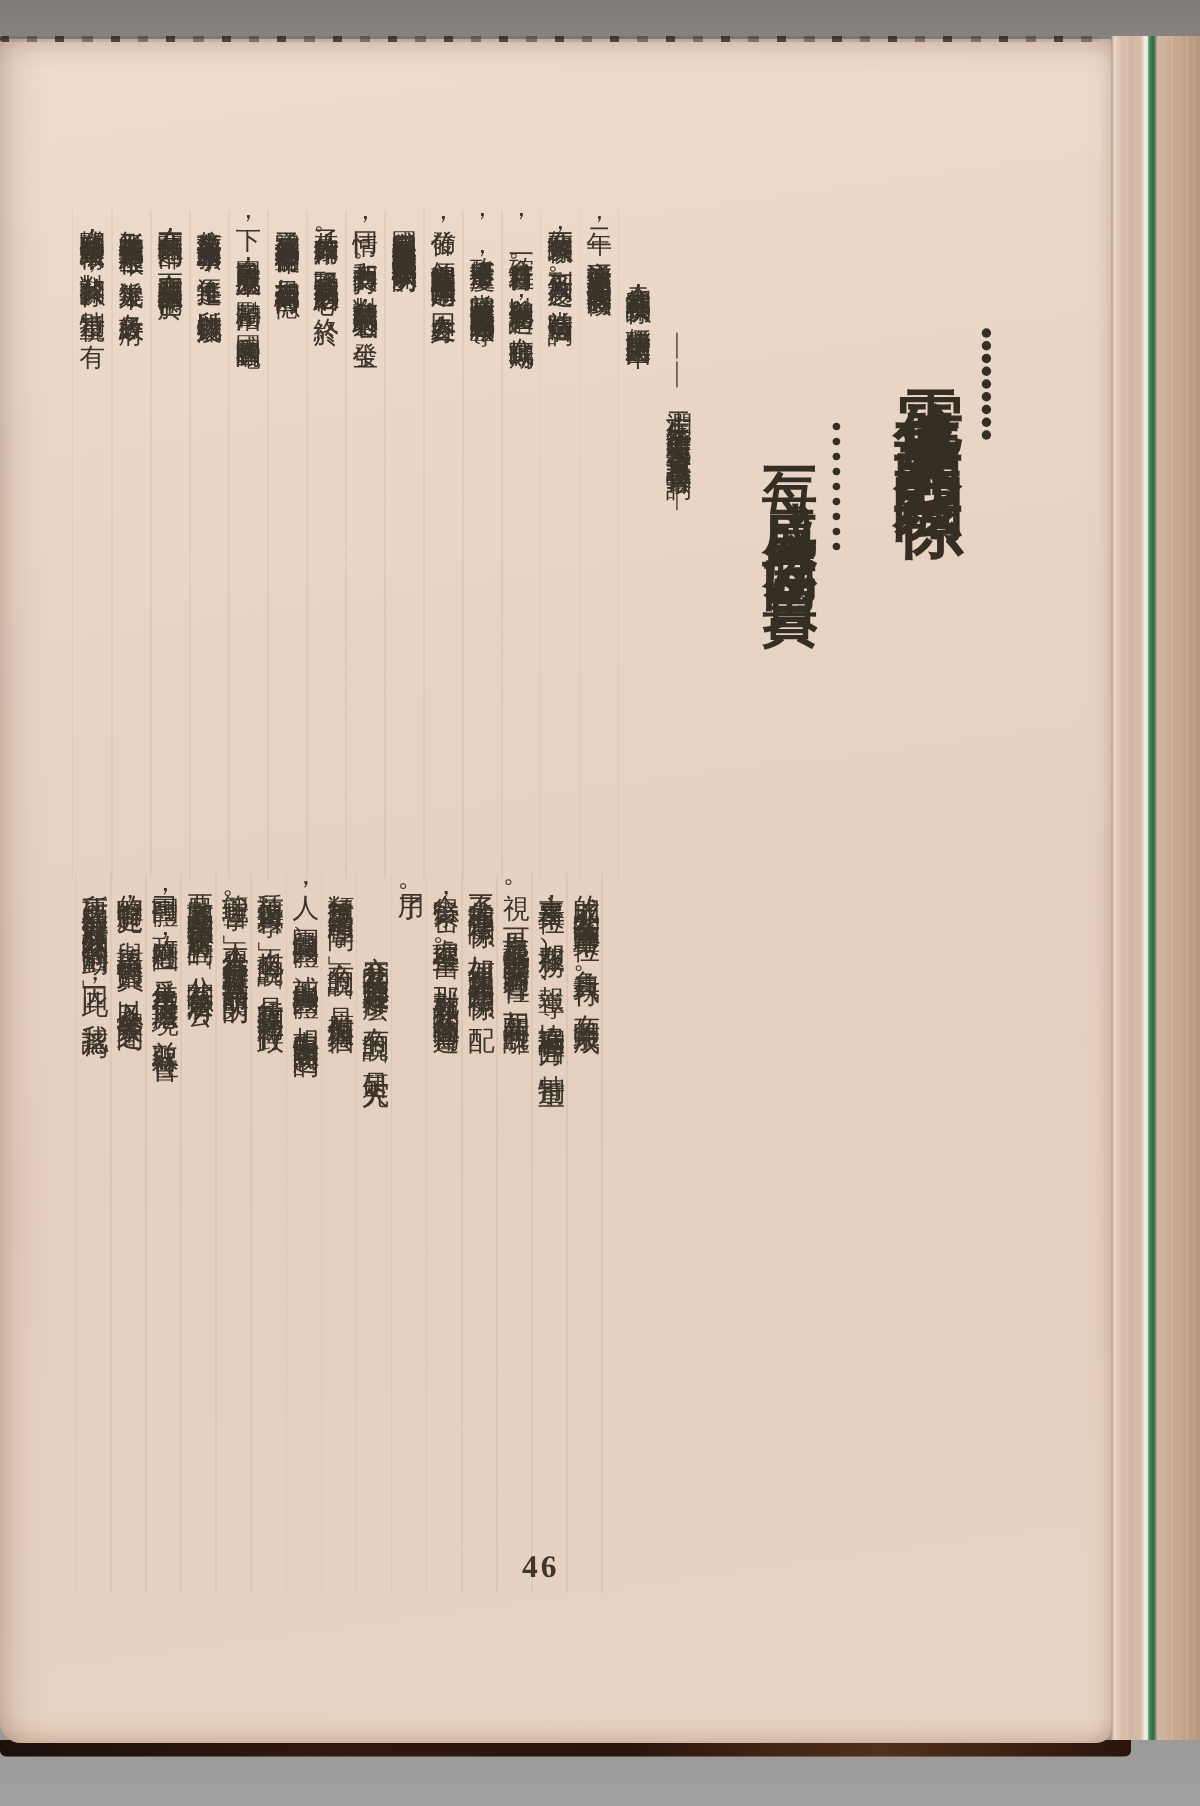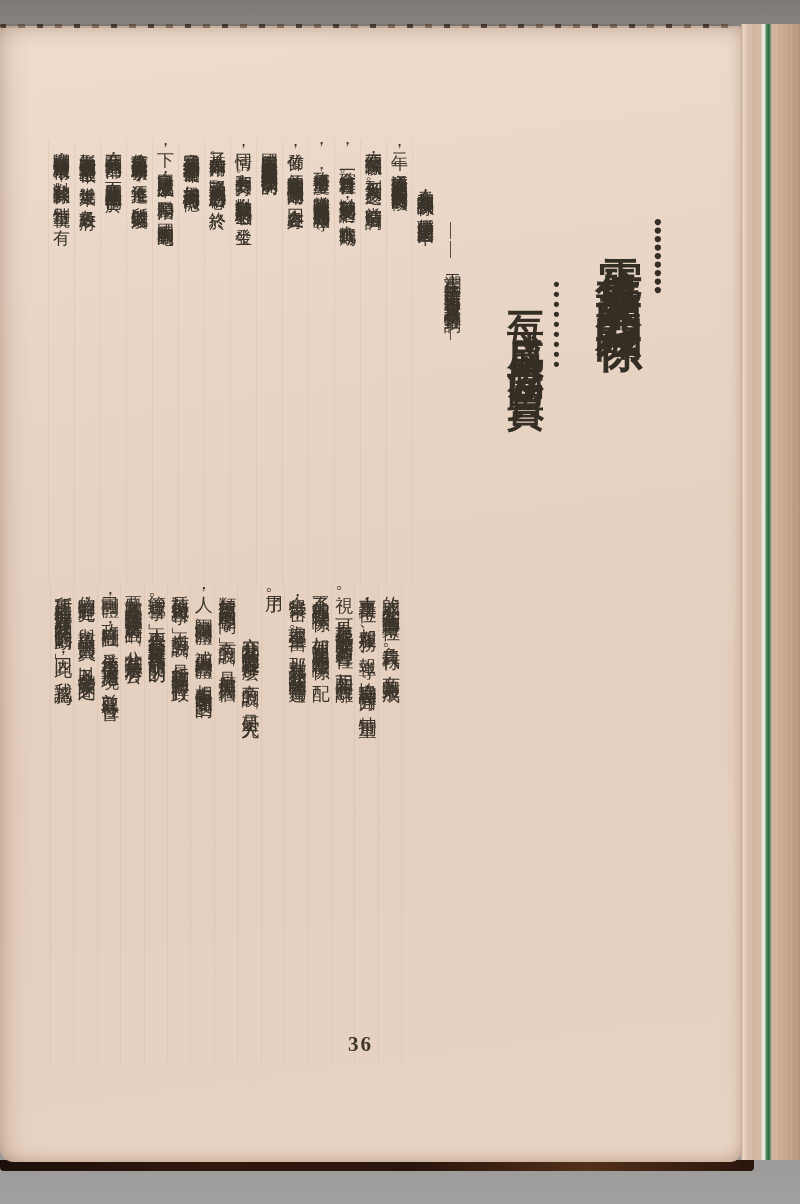--- a/index.html
+++ b/index.html
@@ -92,15 +92,15 @@
         <div class="vcol">類行爲因果的一種學問。」有的說：「是應付個人與個</div>
         <div class="vcol">人，團體與團體、或個人與團體、相處中困難問題的一</div>
         <div class="vcol">種藝術與科學。」也有的說：「是行政團體的一種行政</div>
         <div class="vcol">管理哲學。」本人覺得其中解釋得較爲具體而明朗的，</div>
         <div class="vcol">要數美國公共關係學會所解釋的：「公共關係是所有公</div>
         <div class="vcol">司團體，政府社團，爲使本單位適應環境，並取得社會</div>
         <div class="vcol">的瞭解起見，與該單位內部人員，以及全體公衆之間，</div>
         <div class="vcol">所建立的一種良好而有效的關係的活動。」因此，我認爲</div>
       </div>
 
-    <div class="page-number">36</div>
+    <div class="page-number">46</div>
   </div>
 </div>
 
 </body></html>

